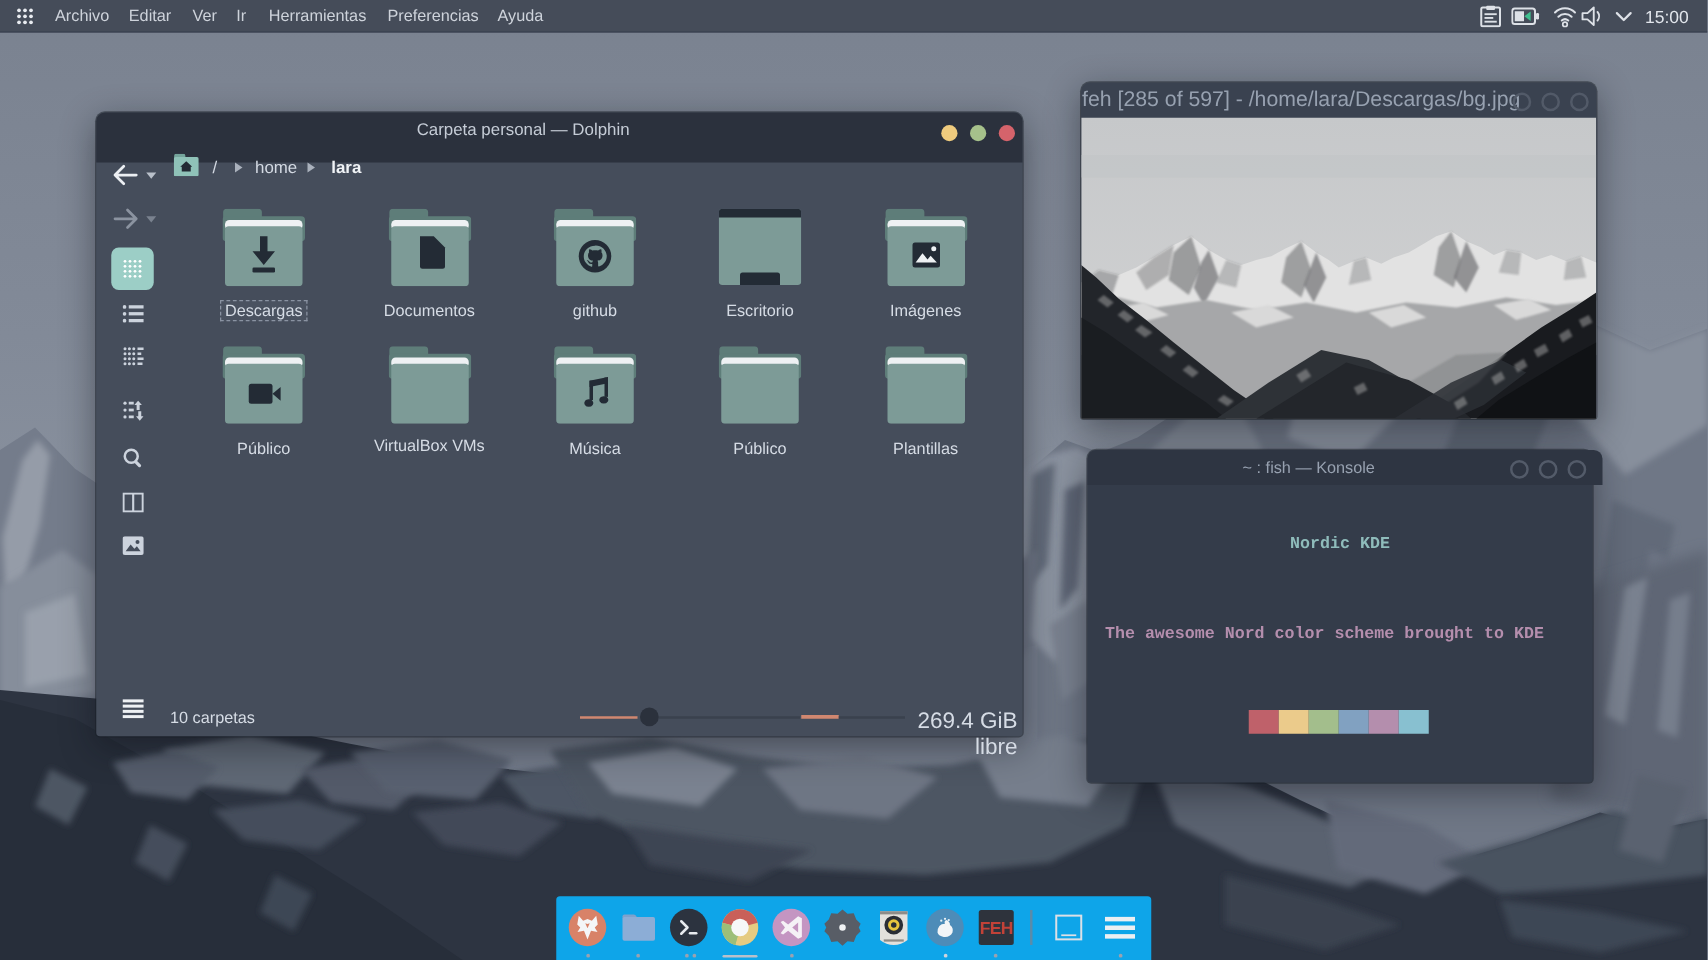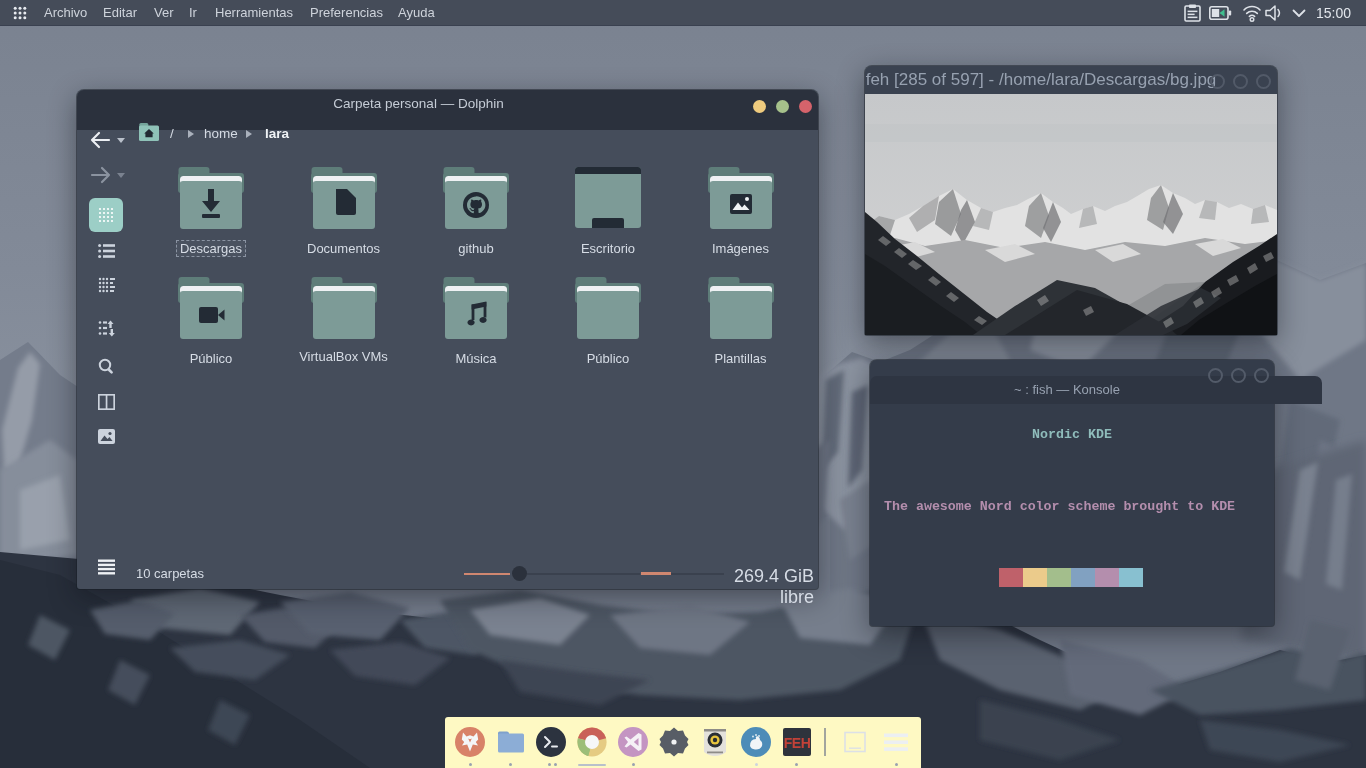--- a/index.html
+++ b/index.html
@@ -6,24 +6,24 @@
 .abs{position:absolute}
 #menubar{position:absolute;left:0;top:0;width:1366px;height:26px;background:#454c59;color:#ced3db;font-size:13px;border-bottom:1px solid #3a4150}
 .mi{position:absolute;top:5px}
 #dolphin{position:absolute;left:77px;top:90px;width:741px;height:499px;background:#454d5b;border-radius:7px 7px 3px 3px;box-shadow:0 0 0 1px rgba(24,29,38,.5),0 8px 28px rgba(10,14,20,.45)}
 #dtitle{position:absolute;left:0;top:0;width:741px;height:40px;background:#2b313d;border-radius:7px 7px 0 0;color:#c5ccd6;font-size:13.5px;text-align:center;line-height:28px}
 .tbtn{position:absolute;top:9.5px;width:13px;height:13px;border-radius:50%}
 .lbl{position:absolute;color:#d6dce5;font-size:13px;text-align:center;width:120px;white-space:nowrap}
 #feh{position:absolute;left:865px;top:66px;width:412px;height:269px;background:#3a4250;border-radius:7px 7px 2px 2px;box-shadow:0 0 0 1px rgba(24,29,38,.5),0 8px 28px rgba(10,14,20,.45)}
 #fehtitle{position:absolute;left:0;top:0;width:412px;height:28px;color:#97a1b0;font-size:17px;text-align:center;line-height:28px}
 #konsole{position:absolute;left:870px;top:360px;width:404px;height:266px;background:#343c4a;border-radius:7px 7px 3px 3px;box-shadow:0 0 0 1px rgba(24,29,38,.5),0 8px 28px rgba(10,14,20,.45)}
-#ktitle{position:absolute;left:0;top:16px;width:452px;height:28px;background:#2e3542;border-radius:7px 7px 0 0;color:#97a1b0;font-size:13px;text-align:center;line-height:28px}
+#ktitle{position:absolute;left:0;top:0;width:412px;height:28px;background:#2e3542;border-radius:7px 7px 0 0;color:#97a1b0;font-size:13px;text-align:center;line-height:28px}
 .ring{position:absolute;top:8px;width:15px;height:15px;border-radius:50%;border:2px solid #535b69}
 .kmono{position:absolute;width:404px;text-align:center;font-family:"Liberation Mono",monospace;font-weight:bold;font-size:13.3px}
-#dock{position:absolute;left:445px;top:717px;width:476px;height:51px;background:#fef9c3;border-radius:3px 3px 0 0}
+#dock{position:absolute;left:445px;top:717px;width:476px;height:51px;background:#0ea5e9;border-radius:3px 3px 0 0}
 .di{position:absolute;top:9px;width:32px;height:32px}
 .dot{position:absolute;top:46px;width:3px;height:3px;border-radius:50%;background:#9aa2b0}
 </style></head>
 <body>
 <div id="root">
 <svg id="wall" class="abs" style="left:0;top:0" width="1366" height="768" viewBox="0 0 1366 768">
 <defs>
 <linearGradient id="sky" x1="0" y1="0" x2="0" y2="1">
 <stop offset="0" stop-color="#7a8290"></stop>
           <stop offset="0.35" stop-color="#828a98"></stop>

